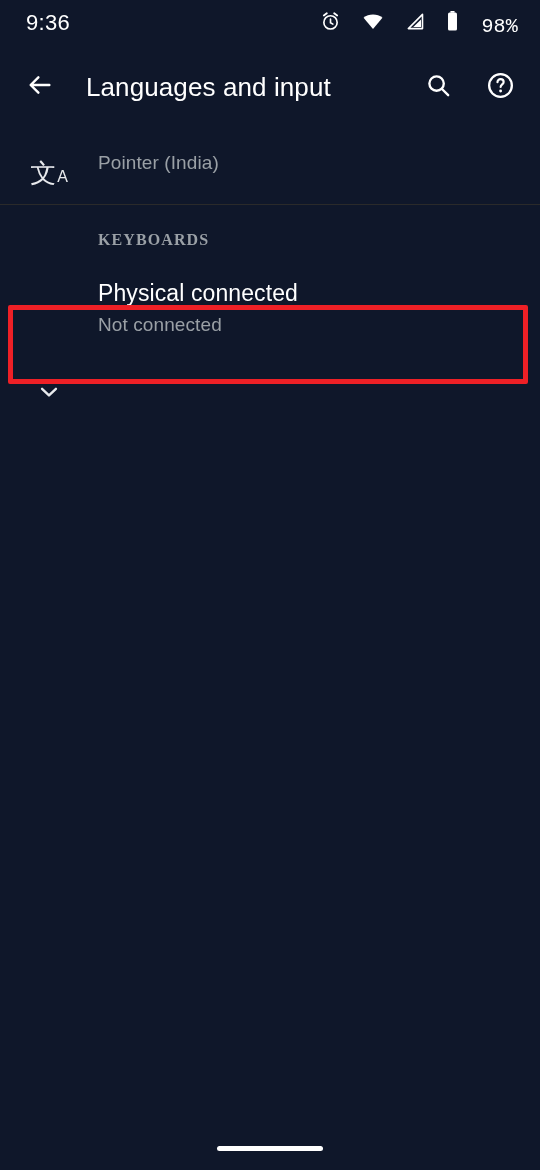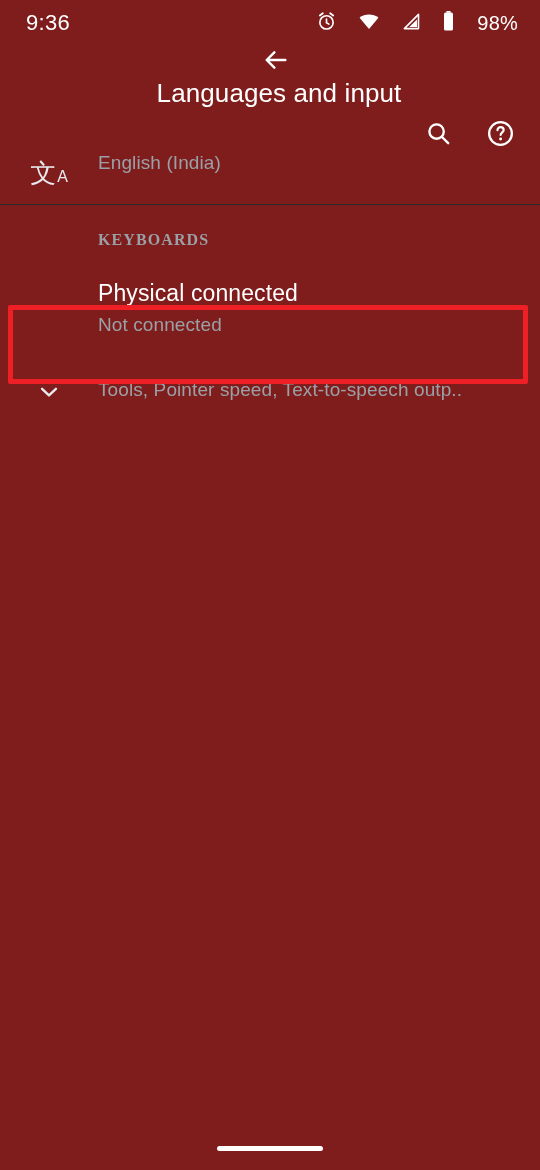--- a/index.html
+++ b/index.html
@@ -5,50 +5,50 @@
   * { margin:0; padding:0; box-sizing:border-box; }
   html, body {
     width:540px; height:1170px;
     background:#000000;
     font-family:"Liberation Sans", sans-serif;
     overflow:hidden;
   }
   #screen {
     position:relative;
     width:540px; height:1170px;
-    background:#7f1d1d;
+    background:#0f172a;
     color:#ffffff;
   }
 
   
   #status-bar {
     position:absolute; top:0; left:0;
     width:540px; height:46px;
     display:flex; align-items:center;
     padding:0 22px 0 26px;
   }
   #status-time {
     font-size:22px; font-weight:400; color:#ffffff;
     letter-spacing:0.3px; line-height:1;
   }
   #status-icons {
     margin-left:auto;
-    display:flex; align-items:center; gap:21px;
+    display:flex; align-items:flex-end; gap:21px;font-family:Liberation Mono, monospace;
   }
   .sb-ico { display:block; }
   #status-battery-text {
     font-size:20px; color:#ffffff; letter-spacing:0.2px;
     margin-left:1px; line-height:1;
   }
 
   
   #app-bar {
     position:absolute; top:46px; left:0;
     width:540px; height:82px;
-    display:flex; align-items:center;flex-direction:column;
+    display:flex; align-items:center;
   }
   #back-button {
     width:56px; height:56px; margin-left:12px;
     display:flex; align-items:center; justify-content:center;
     cursor:pointer;
   }
   #page-title {
     margin-left:18px;
     font-size:26px; font-weight:400; color:#ffffff;
     letter-spacing:0.1px; white-space:nowrap;
@@ -214,21 +214,21 @@
   <div id="content">
 
     <div class="pref-row">
       <div class="pref-leading">
         <span id="translate-glyph">
           <span class="cjk">文</span>
           <span class="lat">A</span>
         </span>
       </div>
       <div class="pref-text">
-        <div class="pref-summary">English (India)</div>
+        <div class="pref-summary">Pointer (India)</div>
       </div>
     </div>
 
     <div id="divider-languages"></div>
 
     <div id="section-header-keyboards">KEYBOARDS</div>
 
 
     <div class="pref-row">
       <div class="pref-leading"></div>
@@ -240,21 +240,20 @@
 
     <div class="pref-row">
       <div class="pref-leading">
         <span>
           <svg width="26" height="26" viewBox="0 0 24 24">
             <path d="M5.6 9.1 12 15.2l6.4-6.1" fill="none" stroke="#e8eaed" stroke-width="2.2" stroke-linecap="round" stroke-linejoin="round"></path>
           </svg>
         </span>
       </div>
       <div class="pref-text">
-        <div class="pref-summary">Tools, Pointer speed, Text-to-speech outp..</div>
       </div>
     </div>
   </div>
 
   <div id="highlight-box" style="border-color: rgb(238, 32, 38);"></div>
 
   <div id="gesture-nav-bar">
     <div id="gesture-pill"></div>
   </div>
 

